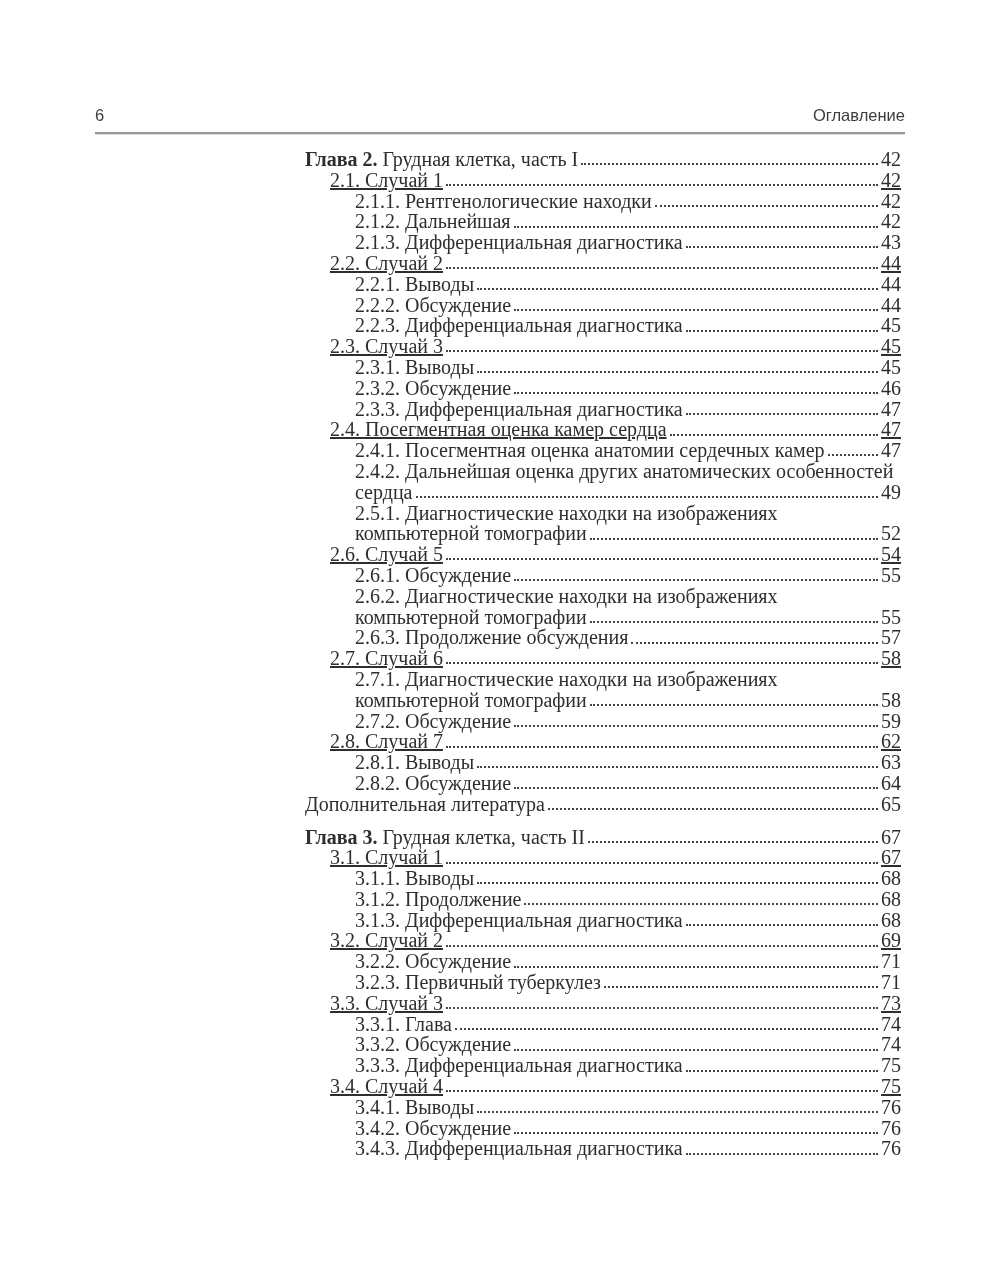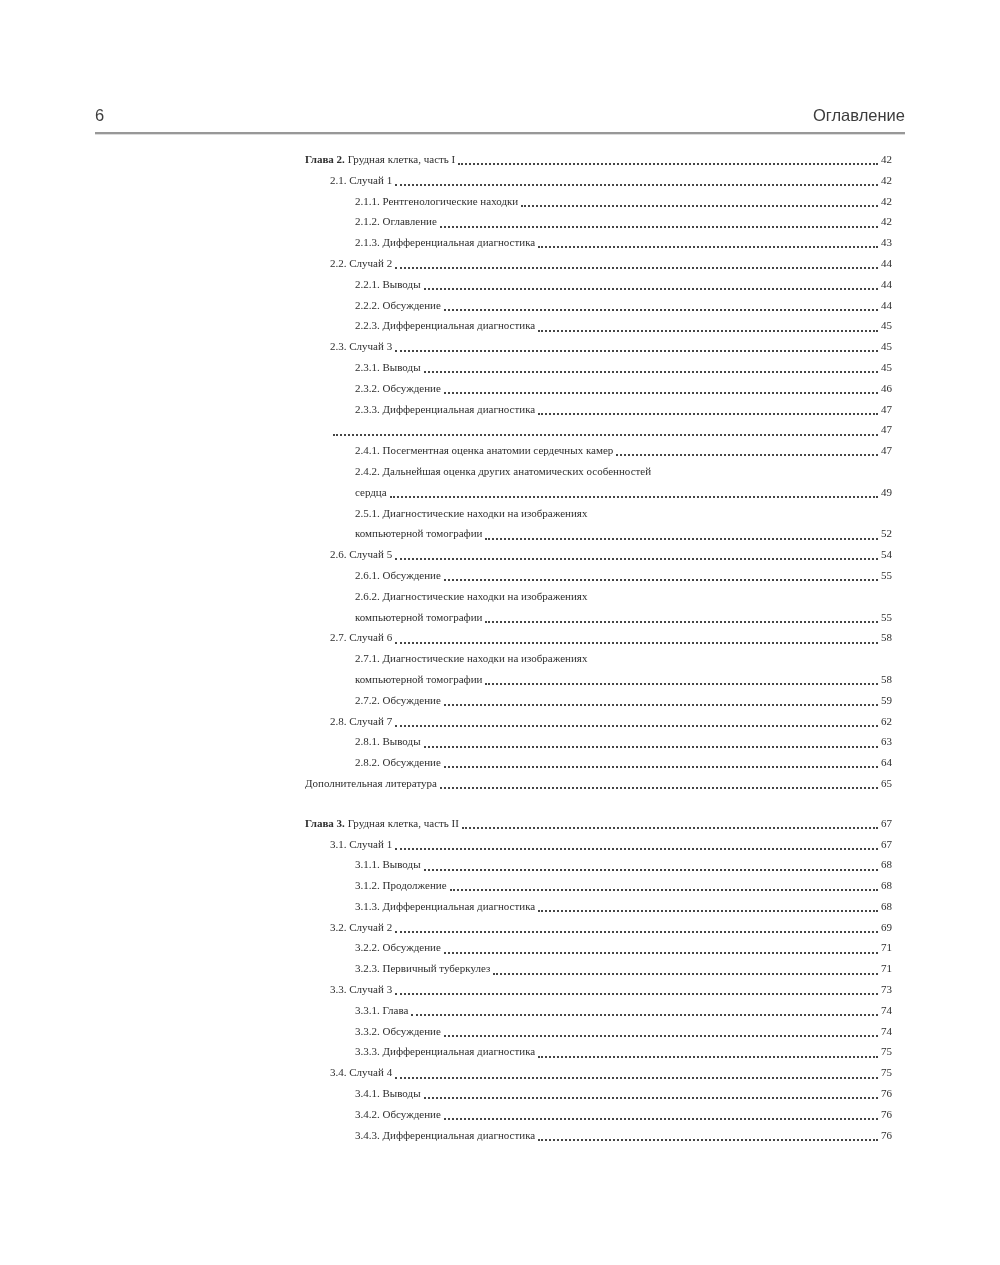--- a/index.html
+++ b/index.html
@@ -32,27 +32,27 @@
   }
   .rule {
     height: 2px;
     background: #989898;
     border-bottom: 1px solid #dcdcdc;
   }
   .toc {
     margin-left: 210px;
     margin-top: 14px;
     width: 600px;
-    font-size: 11px;
+    font-size: 20px;
     line-height: 20.8px;
   }
   .row.lvl0 { padding-left: 0; }
-  .row.lvl1 { padding-left: 25px; }
+  .row.lvl1 { padding-left: 25px; text-decoration: underline; }
   .row.lvl2 { padding-left: 50px; }
-  .row.gap  { margin-top: 19px; }
+  .row.gap  { margin-top: 12px; }
   .leader-line { display: flex; }
   .leader-line .txt { white-space: nowrap; }
   .leader-line .dots {
     flex: 1 1 auto;
     min-width: 8px;
     align-self: flex-end;
     height: 0;
     border-bottom: 2px dotted #454545;
     margin: 0 3px 4.5px 3px;
   }
@@ -89,21 +89,21 @@
       </div>
       <div class="row lvl2">
         <div class="leader-line">
           <span class="txt">2.1.1. Рентгенологические находки</span>
           <span class="dots"></span>
           <span class="pg">42</span>
         </div>
       </div>
       <div class="row lvl2">
         <div class="leader-line">
-          <span class="txt">2.1.2. Оглавление</span>
+          <span class="txt">2.1.2. Дальнейшая</span>
           <span class="dots"></span>
           <span class="pg">42</span>
         </div>
       </div>
       <div class="row lvl2">
         <div class="leader-line">
           <span class="txt">2.1.3. Дифференциальная диагностика</span>
           <span class="dots"></span>
           <span class="pg">43</span>
         </div>
@@ -159,20 +159,21 @@
       </div>
       <div class="row lvl2">
         <div class="leader-line">
           <span class="txt">2.3.3. Дифференциальная диагностика</span>
           <span class="dots"></span>
           <span class="pg">47</span>
         </div>
       </div>
       <div class="row lvl1">
         <div class="leader-line">
+          <span class="txt">2.4. Посегментная оценка камер сердца</span>
           <span class="dots"></span>
           <span class="pg">47</span>
         </div>
       </div>
       <div class="row lvl2">
         <div class="leader-line">
           <span class="txt">2.4.1. Посегментная оценка анатомии сердечных камер</span>
           <span class="dots"></span>
           <span class="pg">47</span>
         </div>
@@ -206,20 +207,27 @@
           <span class="dots"></span>
           <span class="pg">55</span>
         </div>
       </div>
       <div class="row lvl2">
         <div class="first-line">2.6.2. Диагностические находки на изображениях</div>
         <div class="leader-line">
           <span class="txt">компьютерной томографии</span>
           <span class="dots"></span>
           <span class="pg">55</span>
+        </div>
+      </div>
+      <div class="row lvl2">
+        <div class="leader-line">
+          <span class="txt">2.6.3. Продолжение обсуждения</span>
+          <span class="dots"></span>
+          <span class="pg">57</span>
         </div>
       </div>
       <div class="row lvl1">
         <div class="leader-line">
           <span class="txt">2.7. Случай 6</span>
           <span class="dots"></span>
           <span class="pg">58</span>
         </div>
       </div>
       <div class="row lvl2">

